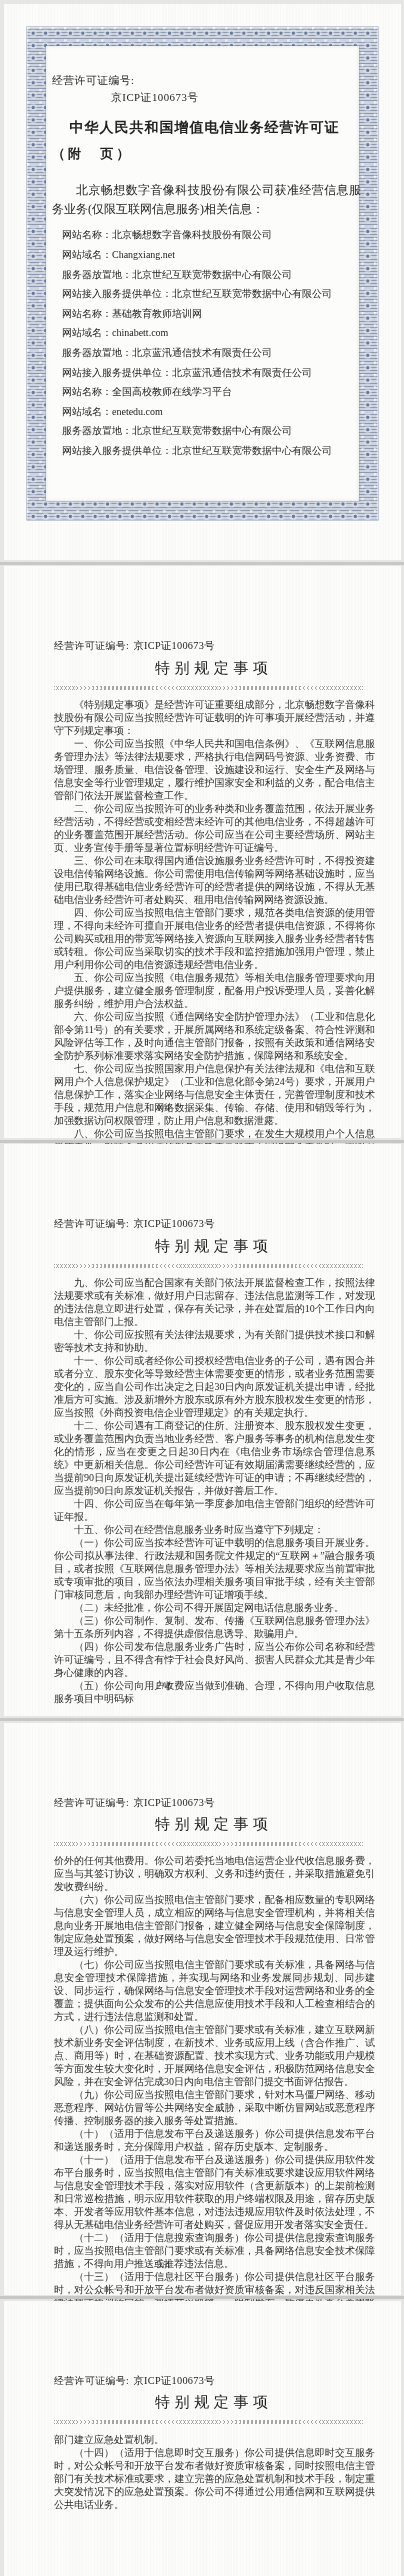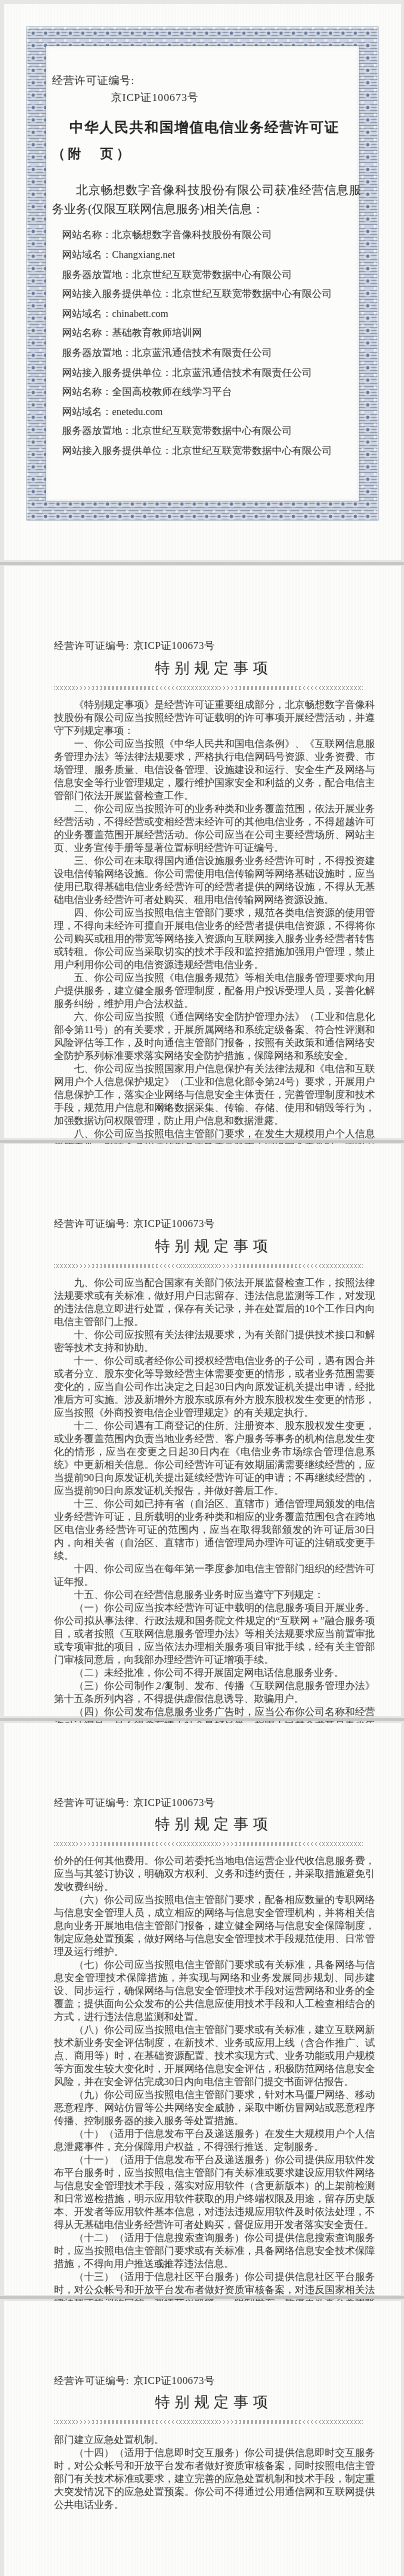--- a/index.html
+++ b/index.html
@@ -102,24 +102,24 @@
       <div class="fields">
 
           <p class="field"><span>网站名称：</span><span>北京畅想数字音像科技股份有限公司</span></p>
 
           <p class="field"><span>网站域名：</span><span>Changxiang.net</span></p>
 
           <p class="field"><span>服务器放置地：</span><span>北京世纪互联宽带数据中心有限公司</span></p>
 
           <p class="field"><span>网站接入服务提供单位：</span><span>北京世纪互联宽带数据中心有限公司</span></p>
 
+          <p class="field"><span>网站名称：</span><span>基础教育教师培训网</span></p>
+
           <p class="field"><span>网站域名：</span><span>chinabett.com</span></p>
 
-          <p class="field"><span>网站名称：</span><span>基础教育教师培训网</span></p>
-
           <p class="field"><span>服务器放置地：</span><span>北京蓝汛通信技术有限责任公司</span></p>
 
           <p class="field"><span>网站接入服务提供单位：</span><span>北京蓝汛通信技术有限责任公司</span></p>
 
           <p class="field"><span>网站名称：</span><span>全国高校教师在线学习平台</span></p>
 
           <p class="field"><span>网站域名：</span><span>enetedu.com</span></p>
 
           <p class="field"><span>服务器放置地：</span><span>北京世纪互联宽带数据中心有限公司</span></p>
 
@@ -169,21 +169,20 @@
       <div class="body">
 
           <p class="para">九、你公司应当配合国家有关部门依法开展监督检查工作，按照法律法规要求或有关标准，做好用户日志留存、违法信息监测等工作，对发现的违法信息立即进行处置，保存有关记录，并在处置后的10个工作日内向电信主管部门上报。</p>
 
           <p class="para">十、你公司应按照有关法律法规要求，为有关部门提供技术接口和解密等技术支持和协助。</p>
 
           <p class="para">十一、你公司或者经你公司授权经营电信业务的子公司，遇有因合并或者分立、股东变化等导致经营主体需要变更的情形，或者业务范围需要变化的，应当自公司作出决定之日起30日内向原发证机关提出申请，经批准后方可实施。涉及新增外方股东或原有外方股东股权发生变更的情形，应当按照《外商投资电信企业管理规定》的有关规定执行。</p>
 
           <p class="para">十二、你公司遇有工商登记的住所、注册资本、股东股权发生变更，或业务覆盖范围内负责当地业务经营、客户服务等事务的机构信息发生变化的情形，应当在变更之日起30日内在《电信业务市场综合管理信息系统》中更新相关信息。你公司经营许可证有效期届满需要继续经营的，应当提前90日向原发证机关提出延续经营许可证的申请；不再继续经营的，应当提前90日向原发证机关报告，并做好善后工作。</p>
 
-          <p class="para">十三、你公司如已持有省（自治区、直辖市）通信管理局颁发的电信业务经营许可证，且所载明的业务种类和相应的业务覆盖范围包含在跨地区电信业务经营许可证的范围内，应当在取得我部颁发的许可证后30日内，向相关省（自治区、直辖市）通信管理局办理许可证的注销或变更手续。</p>
 
           <p class="para">十四、你公司应当在每年第一季度参加电信主管部门组织的经营许可证年报。</p>
 
           <p class="para">十五、你公司在经营信息服务业务时应当遵守下列规定：</p>
 
           <p class="para">（一）你公司应当按本经营许可证中载明的信息服务项目开展业务。你公司拟从事法律、行政法规和国务院文件规定的“互联网＋”融合服务项目，或者按照《互联网信息服务管理办法》等相关法规要求应当前置审批或专项审批的项目，应当依法办理相关服务项目审批手续，经有关主管部门审核同意后，向我部办理经营许可证增项手续。</p>
 
           <p class="para">（二）未经批准，你公司不得开展固定网电话信息服务业务。</p>
 
           <p class="para">（三）你公司制作、复制、发布、传播《互联网信息服务管理办法》第十五条所列内容，不得提供虚假信息诱导、欺骗用户。</p>
@@ -208,21 +207,21 @@
           <p class="para cont">价外的任何其他费用。你公司若委托当地电信运营企业代收信息服务费，应当与其签订协议，明确双方权利、义务和违约责任，并采取措施避免引发收费纠纷。</p>
 
           <p class="para">（六）你公司应当按照电信主管部门要求，配备相应数量的专职网络与信息安全管理人员，成立相应的网络与信息安全管理机构，并将相关信息向业务开展地电信主管部门报备，建立健全网络与信息安全保障制度，制定应急处置预案，做好网络与信息安全管理技术手段规范使用、日常管理及运行维护。</p>
 
           <p class="para">（七）你公司应当按照电信主管部门要求或有关标准，具备网络与信息安全管理技术保障措施，并实现与网络和业务发展同步规划、同步建设、同步运行，确保网络与信息安全管理技术手段对运营网络和业务的全覆盖；提供面向公众发布的公共信息应使用技术手段和人工检查相结合的方式，进行违法信息监测和处置。</p>
 
           <p class="para">（八）你公司应当按照电信主管部门要求或有关标准，建立互联网新技术新业务安全评估制度，在新技术、业务或应用上线（含合作推广、试点、商用等）时，在基础资源配置、技术实现方式、业务功能或用户规模等方面发生较大变化时，开展网络信息安全评估，积极防范网络信息安全风险，并在安全评估完成30日内向电信主管部门提交书面评估报告。</p>
 
           <p class="para">（九）你公司应当按照电信主管部门要求，针对木马僵尸网络、移动恶意程序、网站仿冒等公共网络安全威胁，采取中断仿冒网站或恶意程序传播、控制服务器的接入服务等处置措施。</p>
 
-          <p class="para">（十）（适用于信息发布平台及递送服务）在发生大规模用户个人信息泄露事件，充分保障用户权益，不得强行推送、定制服务。</p>
+          <p class="para">（十）（适用于信息发布平台及递送服务）你公司提供信息发布平台和递送服务时，充分保障用户权益，留存历史版本、定制服务。</p>
 
           <p class="para">（十一）（适用于信息发布平台及递送服务）你公司提供应用软件发布平台服务时，应当按照电信主管部门有关标准或要求建设应用软件网络与信息安全管理技术手段，落实对应用软件（含更新版本）的上架前检测和日常巡检措施，明示应用软件获取的用户终端权限及用途，留存历史版本、开发者等应用软件基本信息，对违法违规应用软件及时依法处理，不得从无基础电信业务经营许可者处购买，督促应用开发者落实安全责任。</p>
 
           <p class="para">（十二）（适用于信息搜索查询服务）你公司提供信息搜索查询服务时，应当按照电信主管部门要求或有关标准，具备网络信息安全技术保障措施，不得向用户推送或推荐违法信息。</p>
 
           <p class="para">（十三）（适用于信息社区平台服务）你公司提供信息社区平台服务时，对公众帐号和开放平台发布者做好资质审核备案，对违反国家相关法律法规或协议约定的，视情节采取警示、限制发布、暂停更新直至关闭账号等措施。你公司应依照有关法律规定，配合电信主管</p>
         </div>
     </div>
     <div class="pagenum">3/4</div>
   </section>

